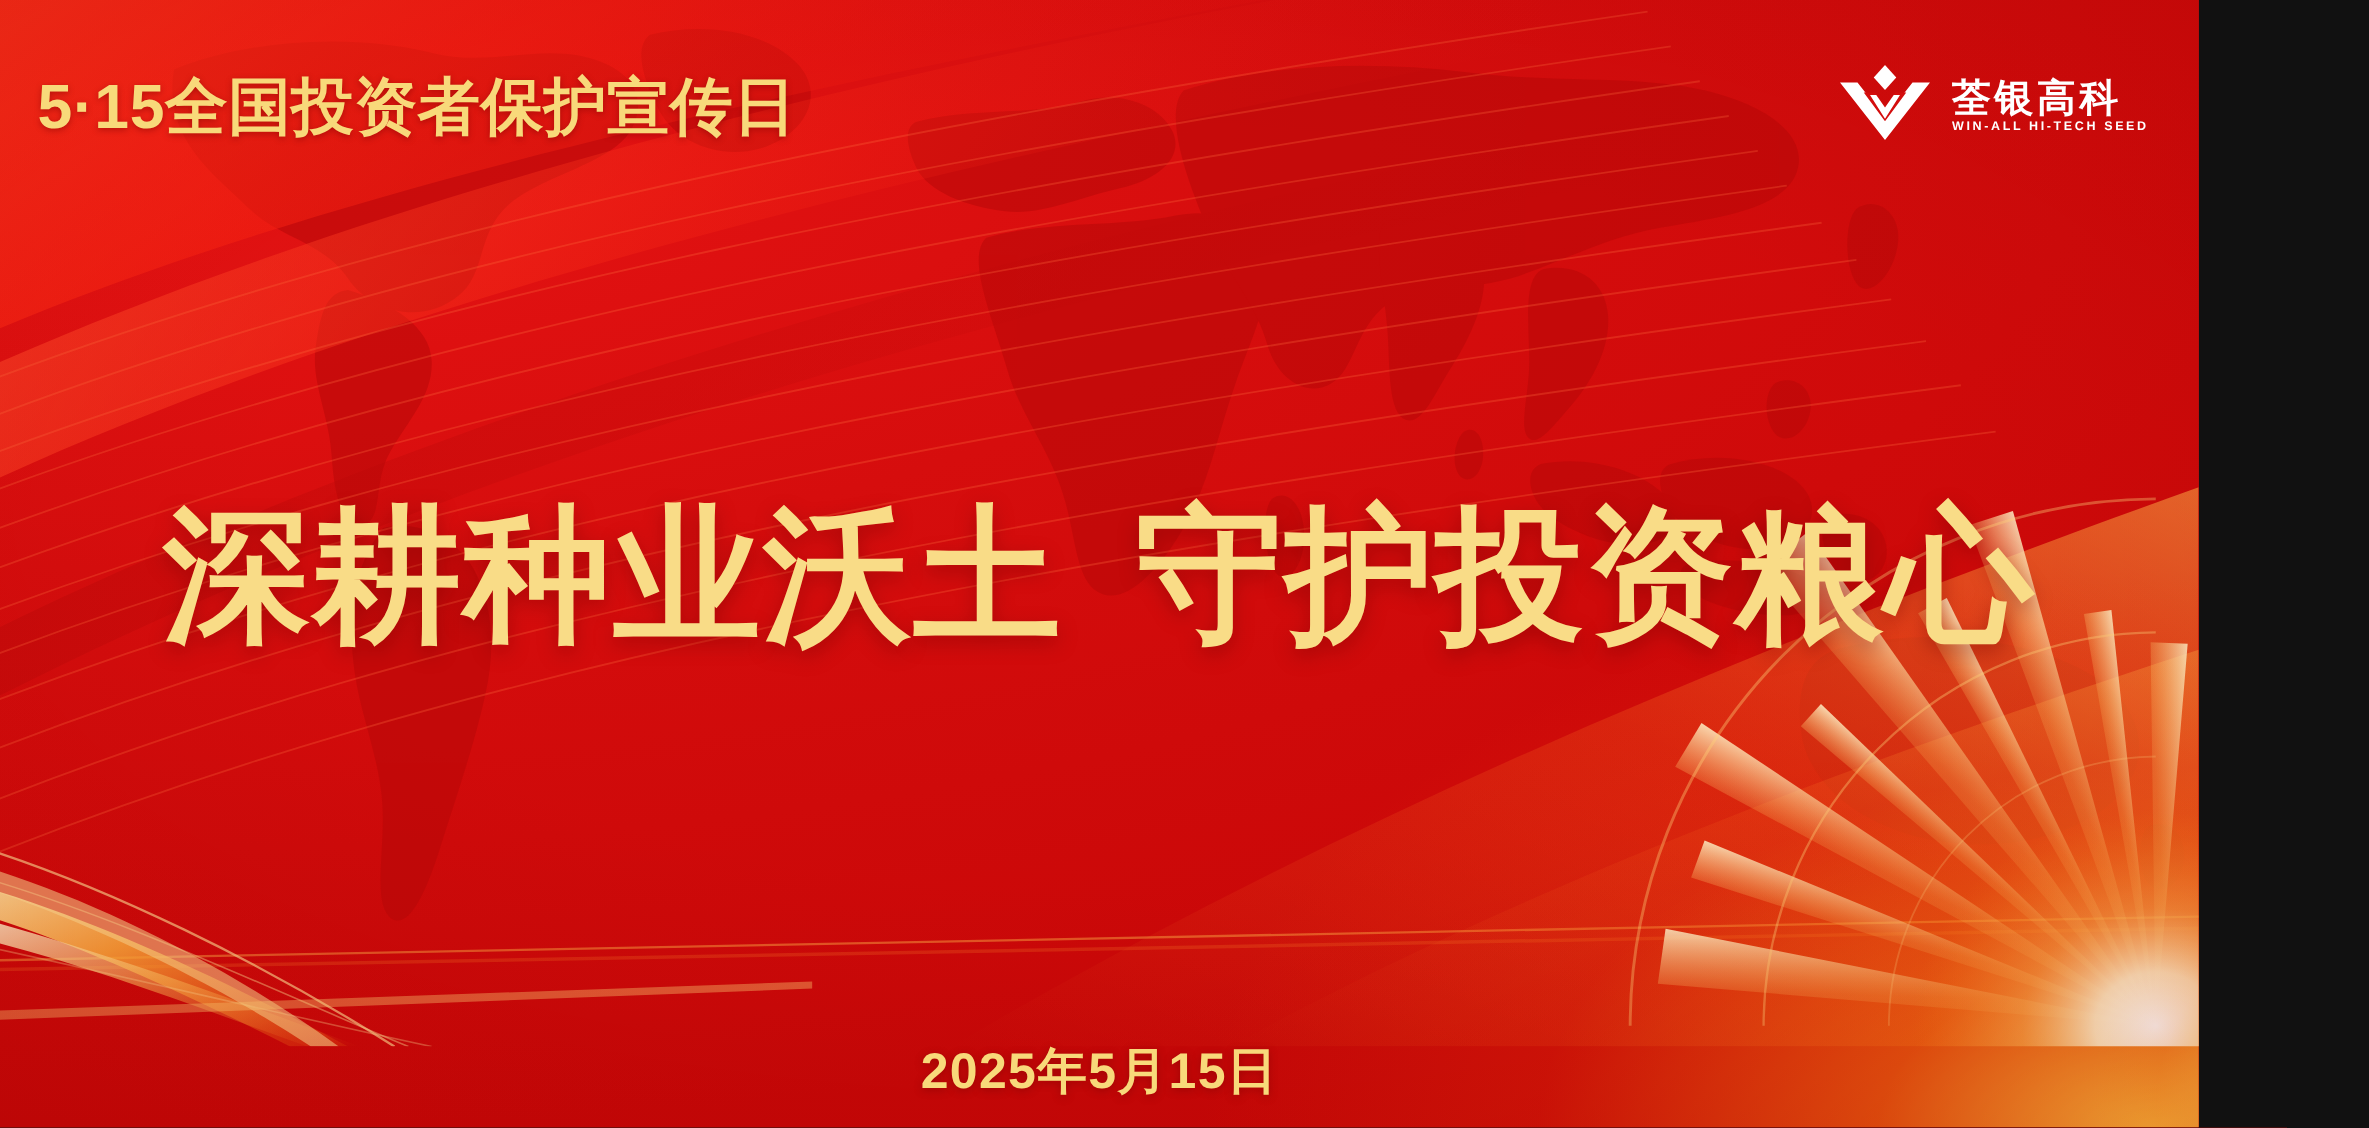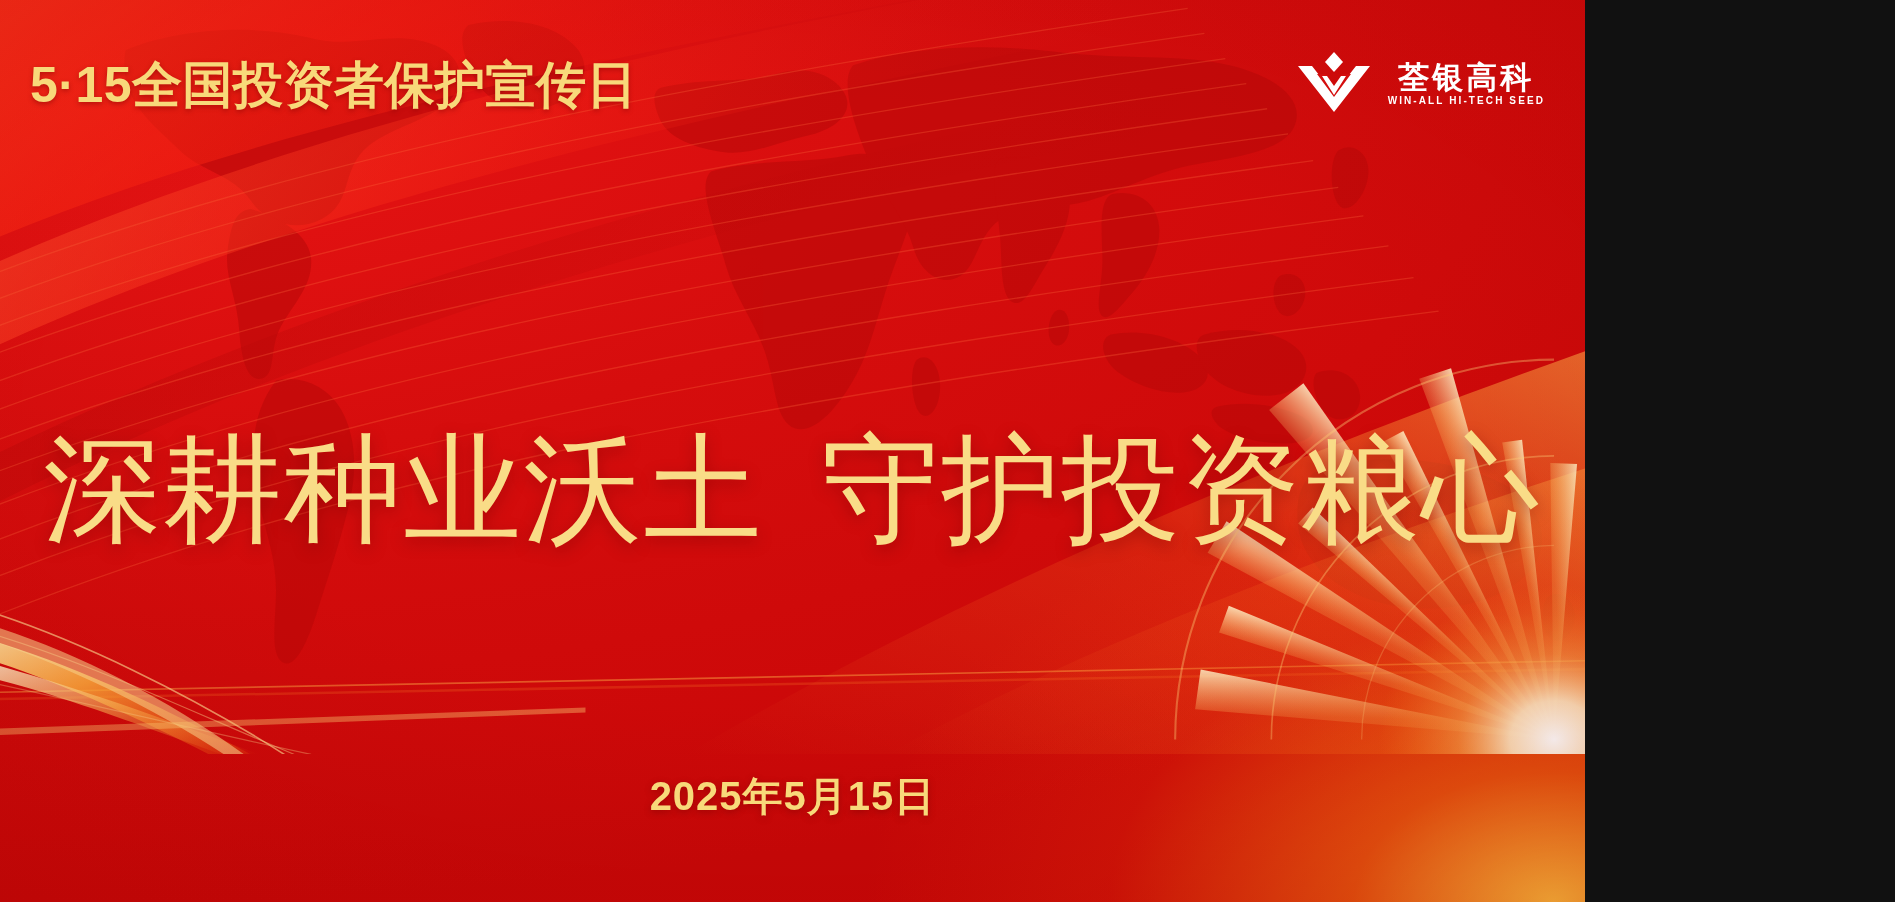--- a/index.html
+++ b/index.html
@@ -2,21 +2,21 @@
 <html><head>
 <meta charset="utf-8">
 <style>
   html, body {
     margin: 0;
     padding: 0;
     background: #111;
   }
   #poster {
     position: relative;
-    width: 1585px;
+    width: 1759px;
     height: 902px;
     overflow: hidden;
     background: #d40d0d;
     font-family: "Liberation Sans", "DejaVu Sans", sans-serif;
     user-select: none;
   }
 
   
   .bg-layer {
     position: absolute;
@@ -57,21 +57,21 @@
   }
   #logo-block {
     position: absolute;
     right: 40px;
     top: 50px;
     display: flex;
     align-items: center;
     gap: 16px;
   }
   #logo-mark { flex: 0 0 auto; }
-  #logo-text-wrap { display: flex; flex-direction: column; gap: 3px; align-items: center; }
+  #logo-text-wrap { display: flex; flex-direction: column; gap: 3px; }
   #logo-cn {
     font-size: 31px;
     font-weight: 700;
     color: #ffffff;
     letter-spacing: 3px;
     line-height: 1;
   }
   #logo-en {
     font-size: 10px;
     font-weight: 700;
@@ -80,34 +80,33 @@
     line-height: 1;
     white-space: nowrap;
   }
   #main-title {
     position: absolute;
     left: 0;
     right: 0;
     top: 398px;
     text-align: center;
     font-size: 118px;
-    font-weight: 400;
+    font-weight: 700;
     color: #f9dc87;
     letter-spacing: 2px;
     line-height: 1.08;
     white-space: nowrap;
     text-shadow: 0 5px 16px rgba(110,0,0,0.40);
-    margin-top: 28px;
   }
   #main-title .gap { display: inline-block; width: 58px; }
   #date-line {
     position: absolute;
     left: 0;
     right: 0;
-    top: 769px;
+    top: 829px;
     text-align: center;
     font-size: 40px;
     font-weight: 700;
     color: #f8d97a;
     letter-spacing: 1px;
     text-shadow: 0 2px 7px rgba(110,0,0,0.45);
   }
 </style>
 </head>
 <body>

